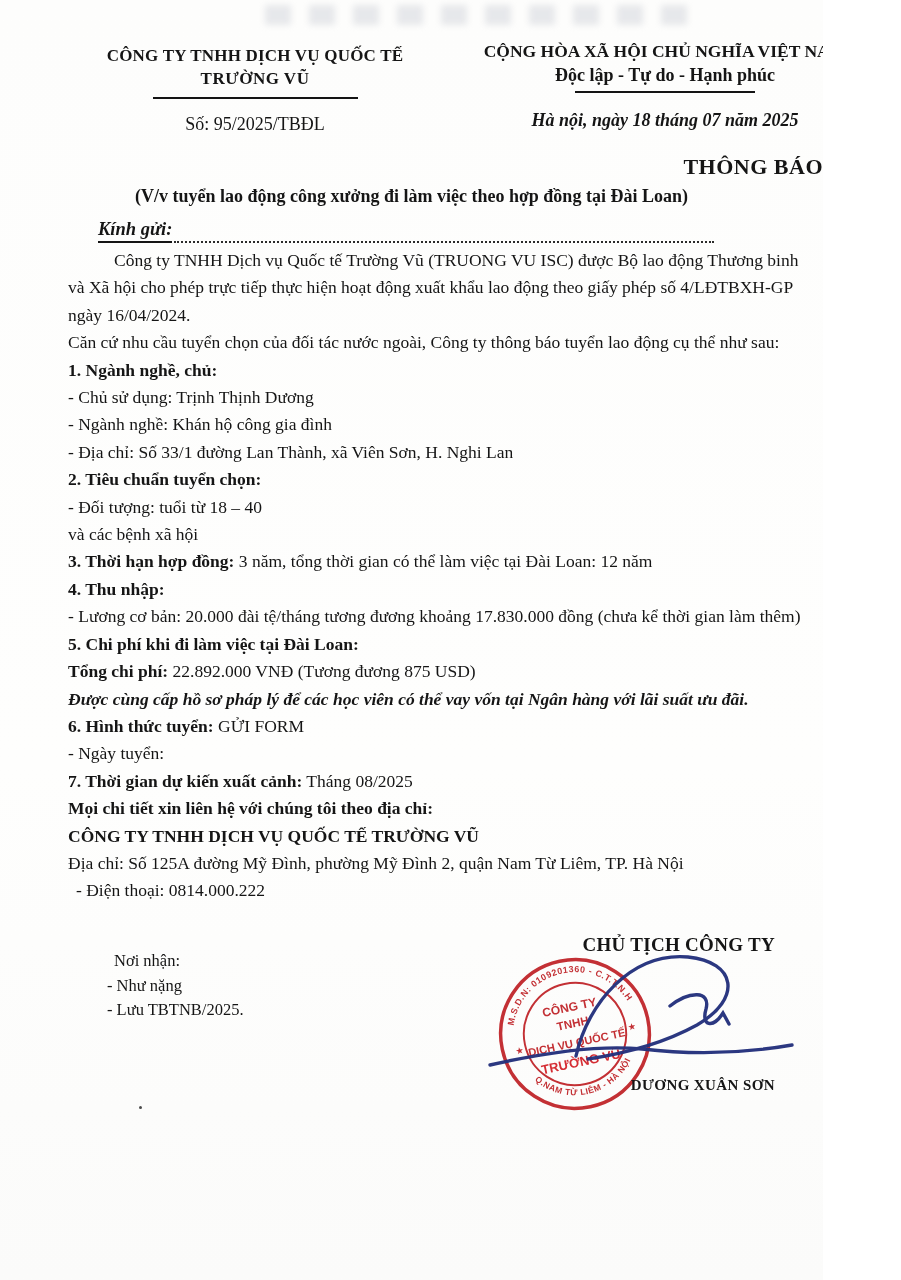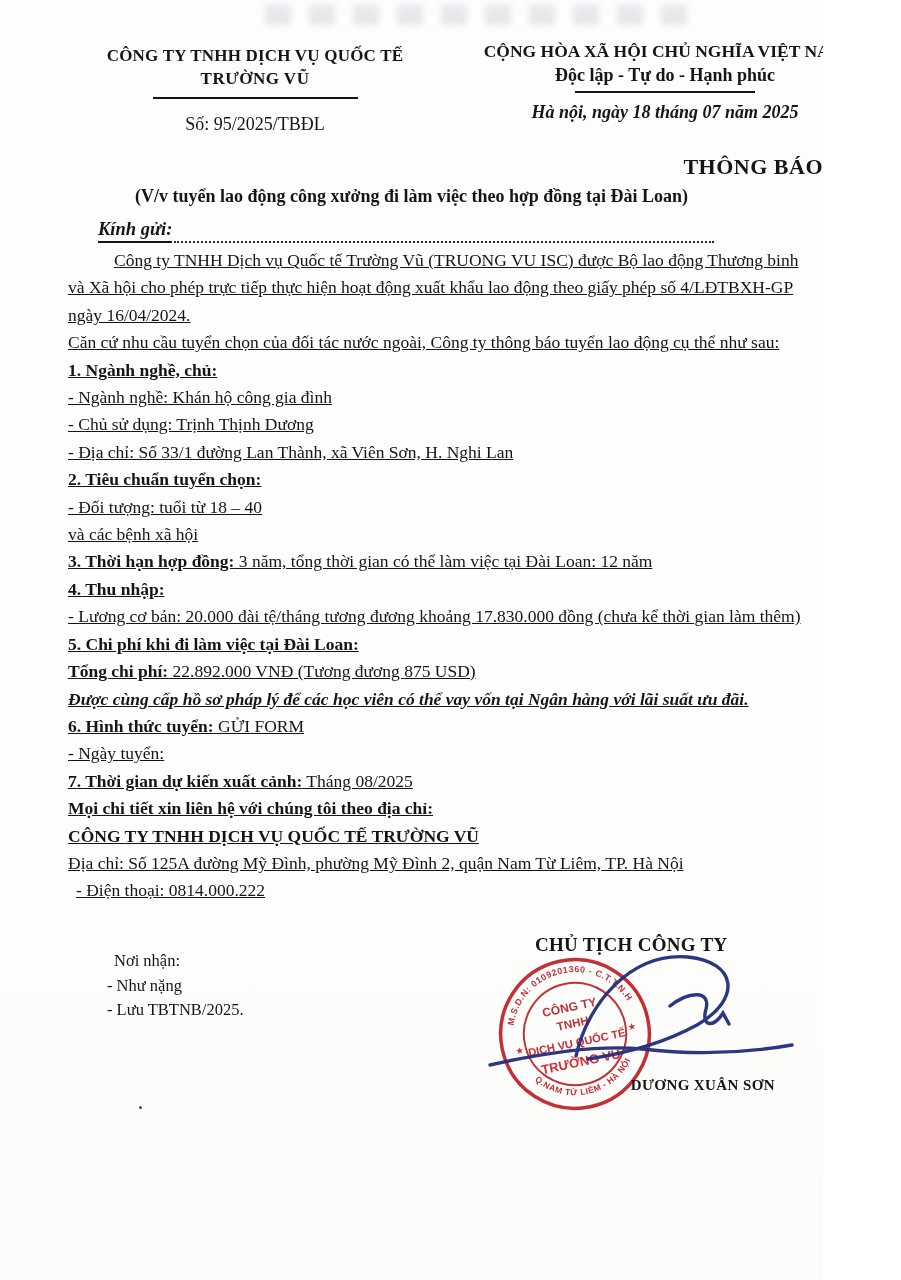--- a/index.html
+++ b/index.html
@@ -32,44 +32,44 @@
   .hdr-left{position:absolute;top:44px;left:95px;width:320px;text-align:center;}
   .hdr-left .l1{font-weight:bold;font-size:17px;line-height:23px;letter-spacing:.2px;}
   .hdr-left .l2{font-weight:bold;font-size:17px;line-height:23px;letter-spacing:.5px;}
   .rule-l{width:205px;border-top:2px solid #141414;margin:7px auto 0;}
   .doc-number{margin-top:15px;font-size:18px;}
 
   .hdr-right{position:absolute;top:40px;left:445px;width:440px;text-align:center;}
   .hdr-right .l1{font-weight:bold;font-size:17.5px;line-height:23px;}
   .hdr-right .l2{font-weight:bold;font-size:18px;line-height:25px;}
   .rule-r{width:180px;border-top:2px solid #141414;margin:3px auto 0;}
-  .date-line{margin-top:9px;font-style:italic;font-weight:600;font-size:18px;}
+  .date-line{margin-top:17px;font-style:italic;font-weight:600;font-size:18px;}
 
   
   .title{position:absolute;top:154px;left:0;width:100%;text-align:right;
          font-weight:bold;font-size:22px;letter-spacing:.5px;}
   .subtitle{position:absolute;top:186px;left:0;width:100%;text-align:center;
             font-weight:bold;font-size:18px;}
 
   
   .kinh-gui{position:absolute;top:219px;left:98px;width:780px;display:flex;align-items:flex-end;}
   .kg-label{font-weight:bold;font-style:italic;font-size:18.5px;
             border-bottom:2.5px solid #151515;padding-bottom:1px;}
   .kg-dots{width:540px;border-bottom:2.5px dotted #2b2b2b;margin-left:2px;height:19px;}
 
   
   .body-lines{position:absolute;top:247px;left:68px;width:815px;}
-  .line{font-size:17.5px;line-height:27.4px;white-space:nowrap;text-decoration:underline;}
+  .line{font-size:17.5px;line-height:27.4px;white-space:nowrap;}
   .line .b{font-weight:bold;}
   .line .i{font-style:italic;}
 
   
   .noi-nhan{position:absolute;top:949px;left:114px;font-size:16.5px;line-height:24.5px;}
   .noi-nhan .nn-item{margin-left:-7px;}
-  .sig-title{position:absolute;top:934px;left:535px;width:240px;text-align:left;
+  .sig-title{position:absolute;top:934px;left:535px;width:240px;text-align:right;
              font-weight:bold;font-size:19px;letter-spacing:.3px;}
   .sig-name{position:absolute;top:1077px;left:545px;width:230px;text-align:right;
             font-weight:bold;font-size:15px;letter-spacing:.4px;}
   .stamp-svg{position:absolute;left:489px;top:951px;width:172px;height:166px;opacity:.93;}
   .sign-svg{position:absolute;left:460px;top:930px;width:380px;height:180px;}
 </style>
 </head>
 <body>
 
 <div class="page">
@@ -98,22 +98,22 @@
     <span class="kg-label">Kính gửi:</span>
     <span class="kg-dots"></span>
   </div>
 
   <div class="body-lines">
       <div class="line" style="padding-left: 46px;"><span>Công ty TNHH Dịch vụ Quốc tế Trường Vũ (TRUONG VU ISC) được Bộ lao động Thương binh</span></div>
       <div class="line"><span>và Xã hội cho phép trực tiếp thực hiện hoạt động xuất khẩu lao động theo giấy phép số 4/LĐTBXH-GP</span></div>
       <div class="line"><span>ngày 16/04/2024.</span></div>
       <div class="line"><span>Căn cứ nhu cầu tuyển chọn của đối tác nước ngoài, Công ty thông báo tuyển lao động cụ thể như sau:</span></div>
       <div class="line"><span class="b">1. Ngành nghề, chủ:</span></div>
+      <div class="line"><span>- Chủ sử dụng: Trịnh Thịnh Dương</span></div>
       <div class="line"><span>- Ngành nghề: Khán hộ công gia đình</span></div>
-      <div class="line"><span>- Chủ sử dụng: Trịnh Thịnh Dương</span></div>
       <div class="line"><span>- Địa chỉ: Số 33/1 đường Lan Thành, xã Viên Sơn, H. Nghi Lan</span></div>
       <div class="line"><span class="b">2. Tiêu chuẩn tuyển chọn:</span></div>
       <div class="line"><span>- Đối tượng: tuổi từ 18 – 40</span></div>
       <div class="line"><span>và các bệnh xã hội</span></div>
       <div class="line"><span class="b">3. Thời hạn hợp đồng:</span><span> 3 năm, tổng thời gian có thể làm việc tại Đài Loan: 12 năm</span></div>
       <div class="line"><span class="b">4. Thu nhập:</span></div>
       <div class="line"><span>- Lương cơ bản: 20.000 đài tệ/tháng tương đương khoảng 17.830.000 đồng (chưa kể thời gian làm thêm)</span></div>
       <div class="line"><span class="b">5. Chi phí khi đi làm việc tại Đài Loan:</span></div>
       <div class="line"><span class="b">Tổng chi phí:</span><span> 22.892.000 VNĐ (Tương đương 875 USD)</span></div>
       <div class="line"><span class="b i">Được cùng cấp hồ sơ pháp lý để các học viên có thể vay vốn tại Ngân hàng với lãi suất ưu đãi.</span></div>

